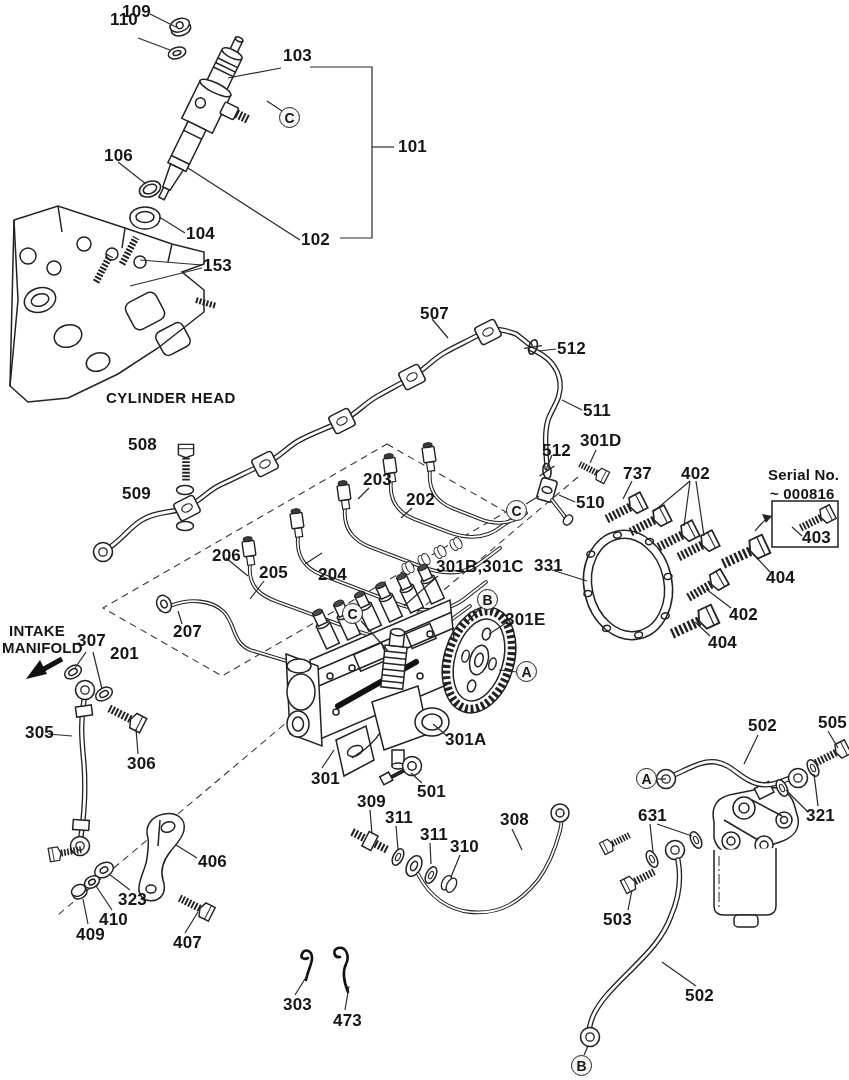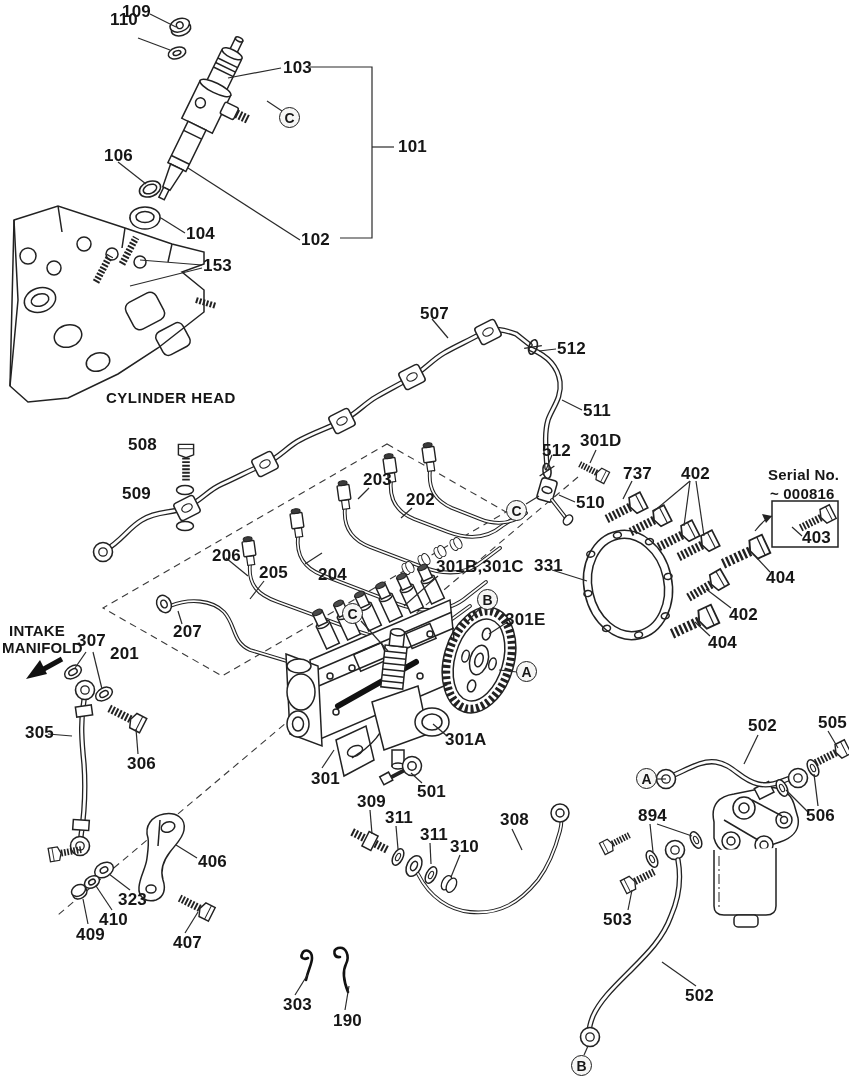--- a/index.html
+++ b/index.html
@@ -498,21 +498,21 @@
     <line class="ld" x1="526" y1="504" x2="539" y2="496"></line>
     <line class="ld" x1="481" y1="607" x2="468" y2="621"></line>
     <line class="ld" x1="517" y1="672" x2="499" y2="670"></line>
     <line class="ld" x1="657" y1="779" x2="666" y2="779"></line>
     <line class="ld" x1="584" y1="1055" x2="588" y2="1046"></line>
   </g>
 </svg>
 
 <div class="lbl" style="left:122px;top:2px">109</div>
 <div class="lbl" style="left:110px;top:10px">110</div>
-<div class="lbl" style="left:283px;top:58px">103</div>
+<div class="lbl" style="left:283px;top:46px">103</div>
 <div class="lbl" style="left:398px;top:137px">101</div>
 <div class="lbl" style="left:104px;top:146px">106</div>
 <div class="lbl" style="left:186px;top:224px">104</div>
 <div class="lbl" style="left:301px;top:230px">102</div>
 <div class="lbl" style="left:203px;top:256px">153</div>
 <div class="lbl small" style="left:106px;top:389px;letter-spacing:.5px">CYLINDER HEAD</div>
 <div class="lbl" style="left:420px;top:304px">507</div>
 <div class="lbl" style="left:557px;top:339px">512</div>
 <div class="lbl" style="left:583px;top:401px">511</div>
 <div class="lbl" style="left:542px;top:441px">512</div>
@@ -548,26 +548,26 @@
 <div class="lbl" style="left:445px;top:730px">301A</div>
 <div class="lbl" style="left:311px;top:769px">301</div>
 <div class="lbl" style="left:417px;top:782px">501</div>
 <div class="lbl" style="left:357px;top:792px">309</div>
 <div class="lbl" style="left:385px;top:808px">311</div>
 <div class="lbl" style="left:420px;top:825px">311</div>
 <div class="lbl" style="left:450px;top:837px">310</div>
 <div class="lbl" style="left:500px;top:810px">308</div>
 <div class="lbl" style="left:748px;top:716px">502</div>
 <div class="lbl" style="left:818px;top:713px">505</div>
-<div class="lbl" style="left:638px;top:806px">894</div>
-<div class="lbl" style="left:806px;top:806px">506</div>
+<div class="lbl" style="left:638px;top:806px">631</div>
+<div class="lbl" style="left:806px;top:806px">321</div>
 <div class="lbl" style="left:603px;top:910px">503</div>
 <div class="lbl" style="left:685px;top:986px">502</div>
 <div class="lbl" style="left:283px;top:995px">303</div>
-<div class="lbl" style="left:333px;top:1011px">190</div>
+<div class="lbl" style="left:333px;top:1011px">473</div>
 <div class="lbl" style="left:198px;top:852px">406</div>
 <div class="lbl" style="left:118px;top:890px">323</div>
 <div class="lbl" style="left:99px;top:910px">410</div>
 <div class="lbl" style="left:76px;top:925px">409</div>
 <div class="lbl" style="left:173px;top:933px">407</div>
 
 <div class="vc" style="left:279px;top:107px">C</div>
 <div class="vc" style="left:342px;top:603px">C</div>
 <div class="vc" style="left:506px;top:500px">C</div>
 <div class="vc" style="left:477px;top:589px">B</div>

